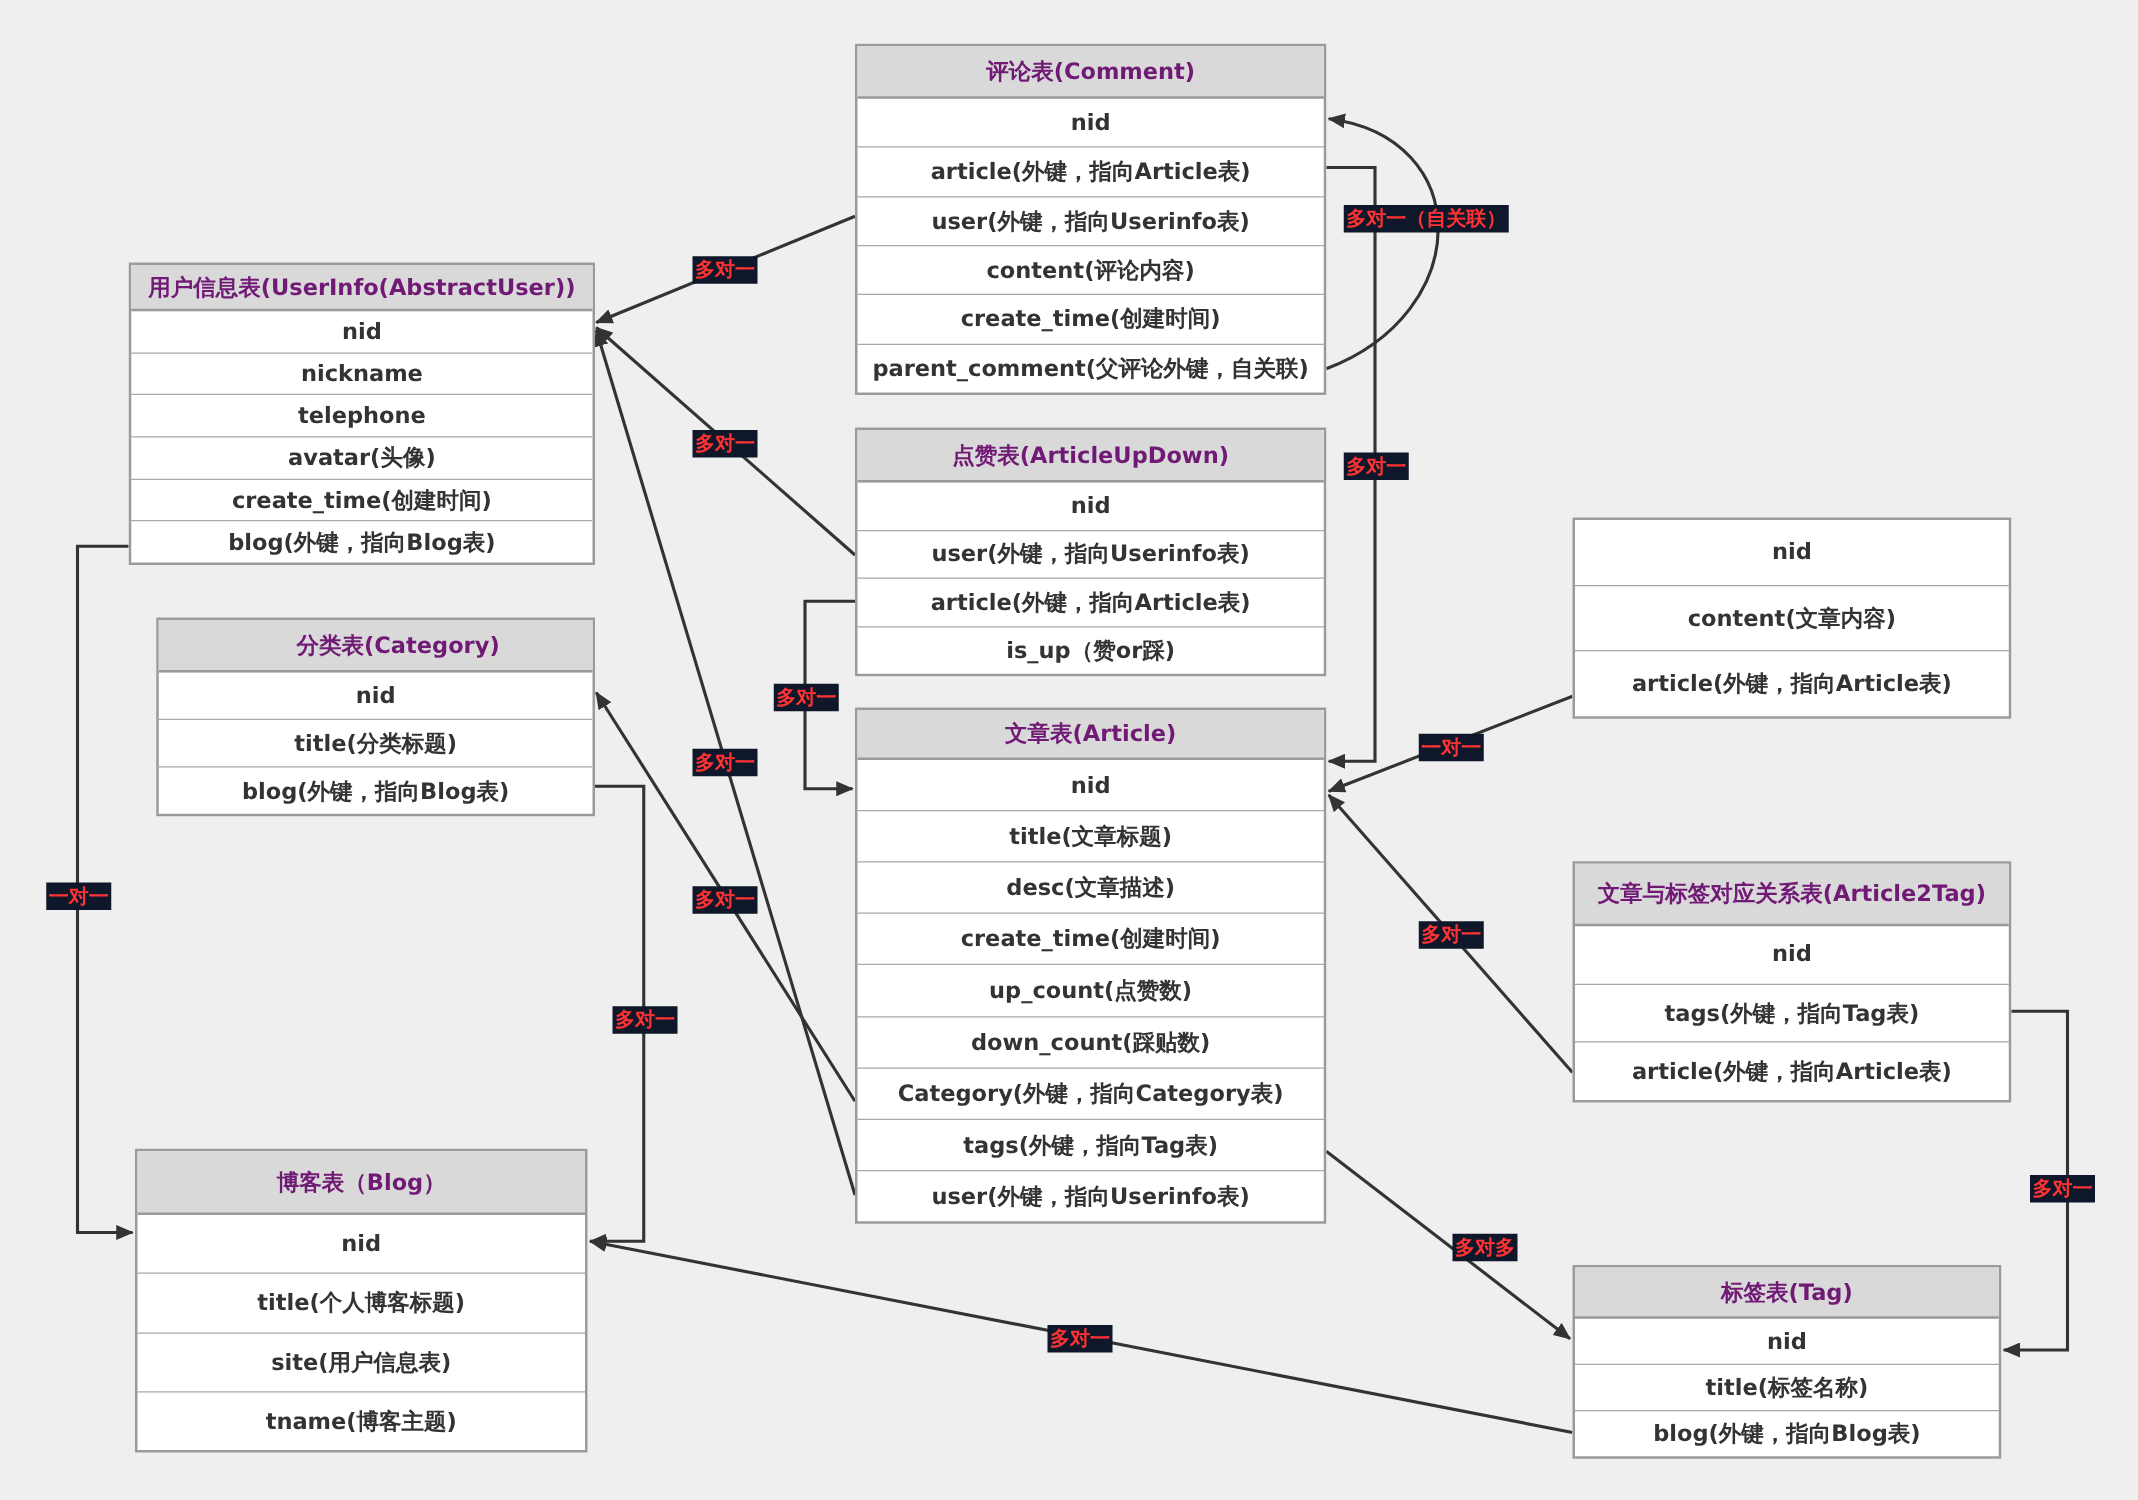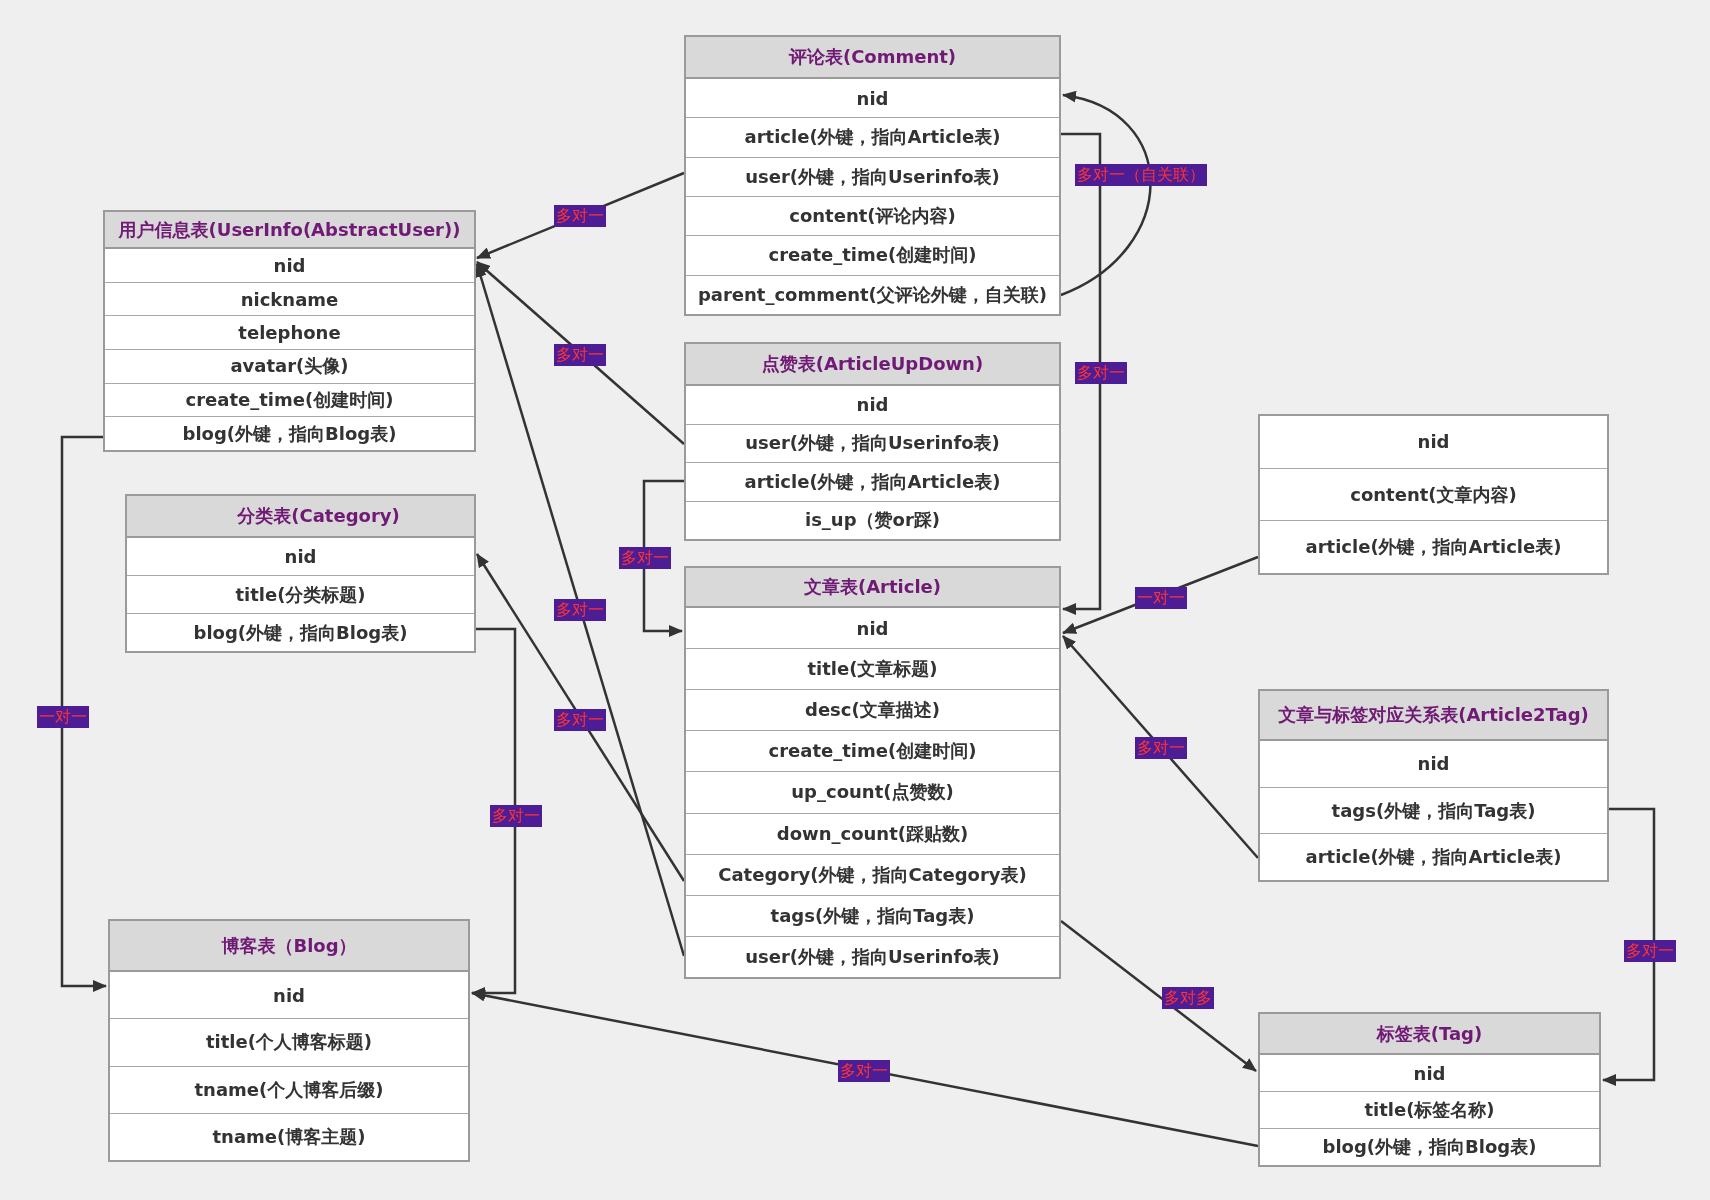--- a/index.html
+++ b/index.html
@@ -19,22 +19,22 @@
     display: flex; align-items: center; justify-content: center;
     border-bottom: 2px solid #9a9a9a; white-space: nowrap;
   }
   .tbl .row {
     flex: 1; color: #333; font-weight: bold; font-size: 18px;
     display: flex; align-items: center; justify-content: center;
     border-bottom: 1px solid #a8a8a8; white-space: nowrap;
   }
   .tbl .row:last-child { border-bottom: none; }
   .lbl {
-    position: absolute; z-index: 3; background: #4c1d95; color: #ff3333;
-    font-weight: normal; font-size: 16px; padding: 1px 2px; line-height: 20px;
+    position: absolute; z-index: 3; background: #0f172a; color: #ff3333;
+    font-weight: bold; font-size: 16px; padding: 1px 2px; line-height: 20px;
     transform: translate(-50%, -50%); white-space: nowrap;
   }
 </style>
 </head>
 <body>
 
 <svg id="links" xmlns="http://www.w3.org/2000/svg">
   <defs>
     <marker id="arr" markerWidth="14" markerHeight="12" refX="13" refY="6" orient="auto" markerUnits="userSpaceOnUse">
       <path d="M0,0 L14,6 L0,12 Z" fill="#333"></path>
@@ -107,21 +107,21 @@
 <div class="tbl" style="left:1258px;top:689px;width:351px;height:193px;">
     <div class="hd" style="height: 48px;">文章与标签对应关系表(Article2Tag)</div>
     <div class="row">nid</div>
     <div class="row">tags(外键，指向Tag表)</div>
     <div class="row">article(外键，指向Article表)</div>
   </div>
 <div class="tbl" style="left:108px;top:919px;width:362px;height:243px;">
     <div class="hd" style="height: 49px;">博客表（Blog）</div>
     <div class="row">nid</div>
     <div class="row">title(个人博客标题)</div>
-    <div class="row">tname(个人博客后缀)</div>
+    <div class="row">site(用户信息表)</div>
     <div class="row">tname(博客主题)</div>
   </div>
 <div class="tbl" style="left:1258px;top:1012px;width:343px;height:155px;">
     <div class="hd" style="height: 39px;">标签表(Tag)</div>
     <div class="row">nid</div>
     <div class="row">title(标签名称)</div>
     <div class="row">blog(外键，指向Blog表)</div>
   </div>
 
 <div class="lbl" style="left:580px;top:216px;">多对一</div>

